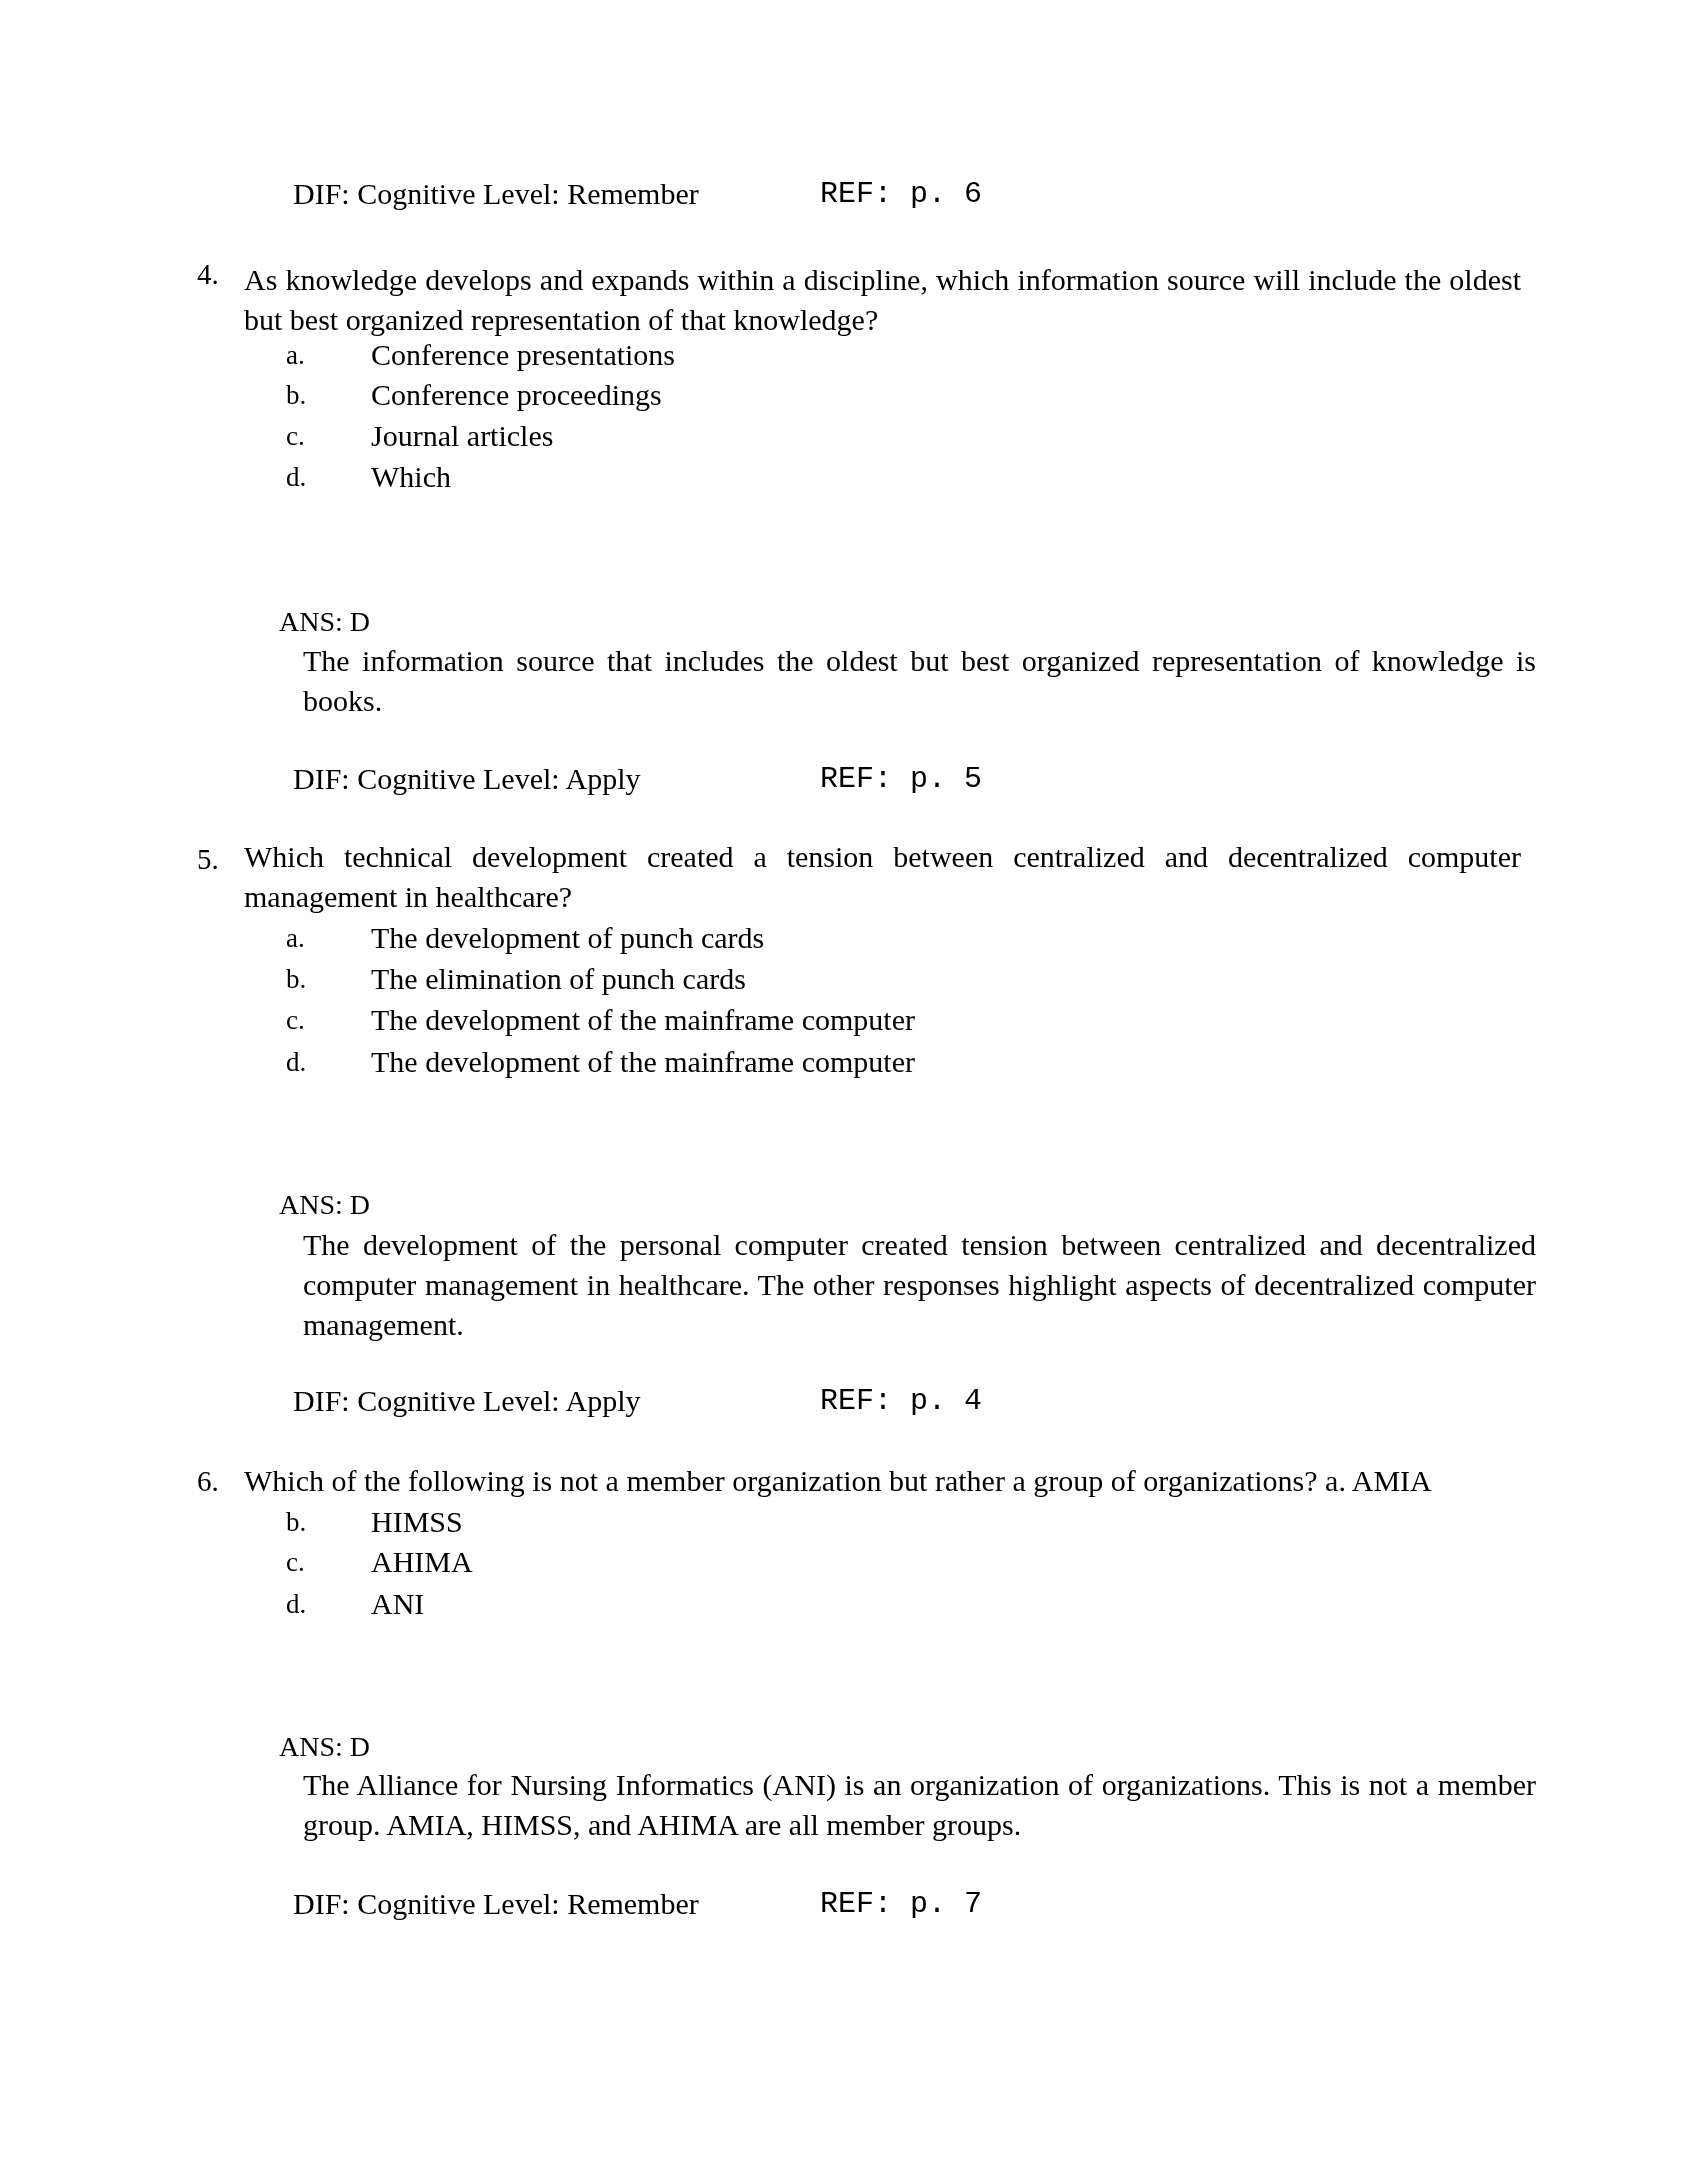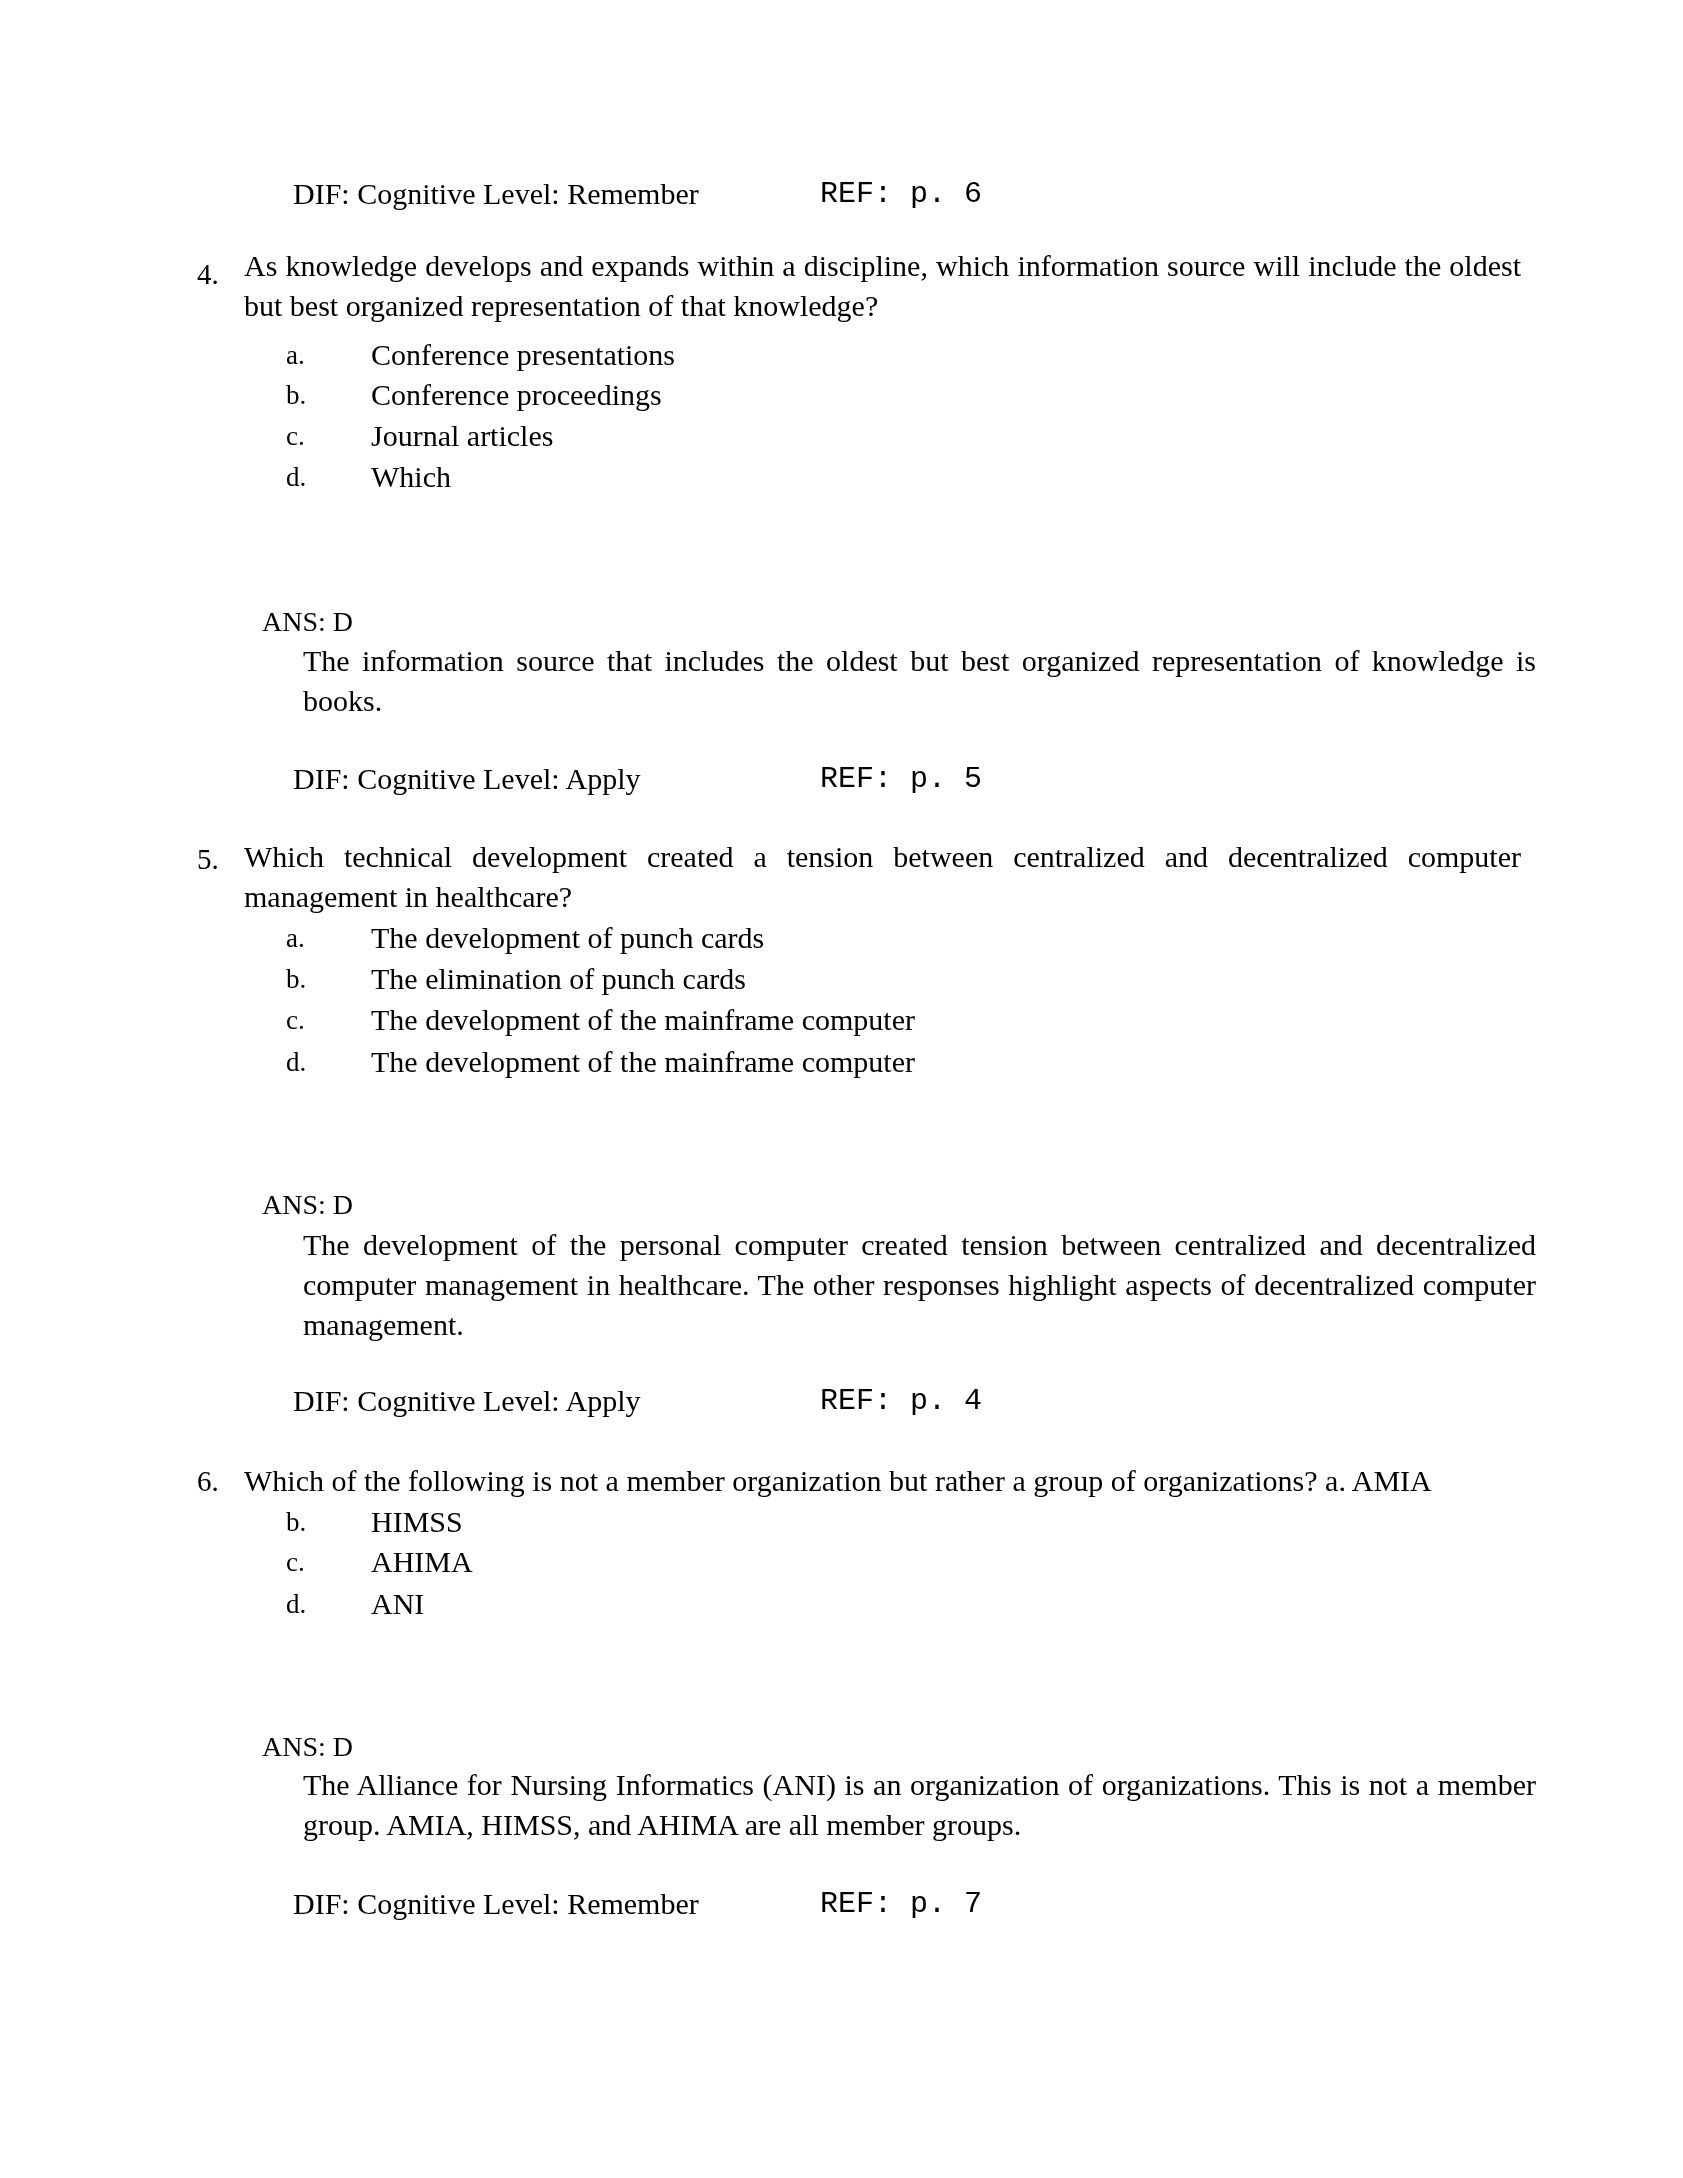--- a/index.html
+++ b/index.html
@@ -8,32 +8,32 @@
     font-family: "Liberation Serif", "DejaVu Serif", serif;
     color: #000000; font-size: 30px;
   }
   .abs { position: absolute; white-space: nowrap; line-height: 40px; }
   .meta-dif { left: 293px; }
   .meta-ref { left: 820px; font-family: Liberation Mono, monospace; }
   .qnum { left: 197px; font-size: 29px; }
   .qtext { left: 244px; width: 1277px; white-space: normal; text-align: justify; text-align-last: left; }
   .opt-letter { left: 286px; font-size: 27px; }
   .opt-text { left: 335px; margin-left: 36px; }
-  .ans { left: 262px; font-size: 28px; }
+  .ans { left: 279px; font-size: 28px; }
   .expl { left: 303px; width: 1233px; white-space: normal; text-align: justify; text-align-last: left; }
 </style>
 </head>
 <body>
 
 <div class="abs meta-dif" style="top:174px">DIF: Cognitive Level: Remember</div>
 <div class="abs meta-ref" style="top:174px">REF: p. 6</div>
 
 <div>
   <div class="abs qnum" style="top:254px">4.</div>
-  <div class="abs qtext" style="top:246px">As knowledge develops and expands within a discipline, which information source will include the oldest but best organized representation of that knowledge?</div>
+  <div class="abs qtext" style="top:260px">As knowledge develops and expands within a discipline, which information source will include the oldest but best organized representation of that knowledge?</div>
   <div class="abs opt-letter" style="top:335px">a.</div>
   <div class="abs opt-text" style="top:335px">Conference presentations</div>
   <div class="abs opt-letter" style="top:375px">b.</div>
   <div class="abs opt-text" style="top:375px">Conference proceedings</div>
   <div class="abs opt-letter" style="top:416px">c.</div>
   <div class="abs opt-text" style="top:416px">Journal articles</div>
   <div class="abs opt-letter" style="top:457px">d.</div>
   <div class="abs opt-text" style="top:457px">Which</div>
   <div class="abs ans" style="top:602px">ANS: D</div>
   <div class="abs expl" style="top:641px">The information source that includes the oldest but best organized representation of knowledge is books.</div>

